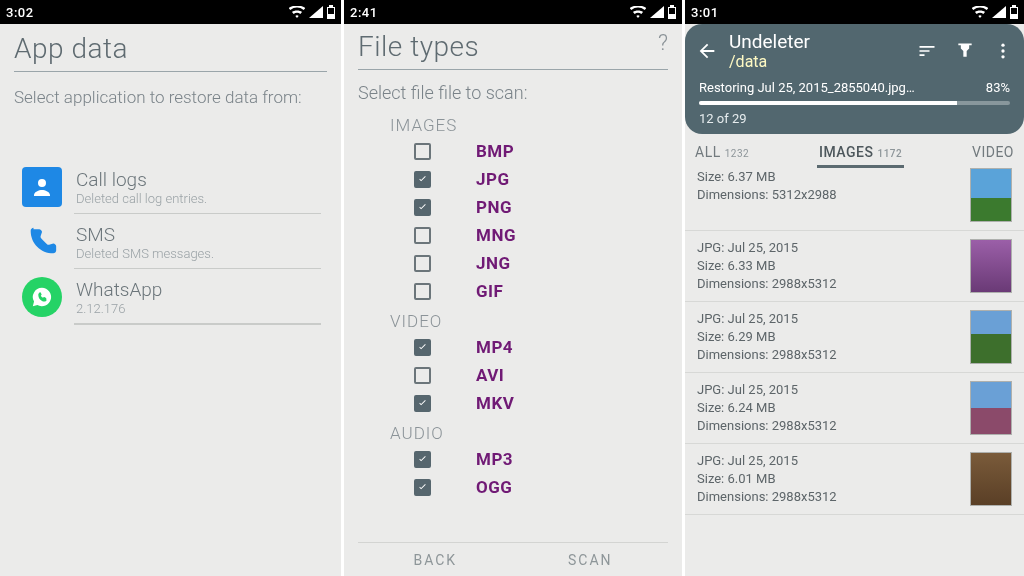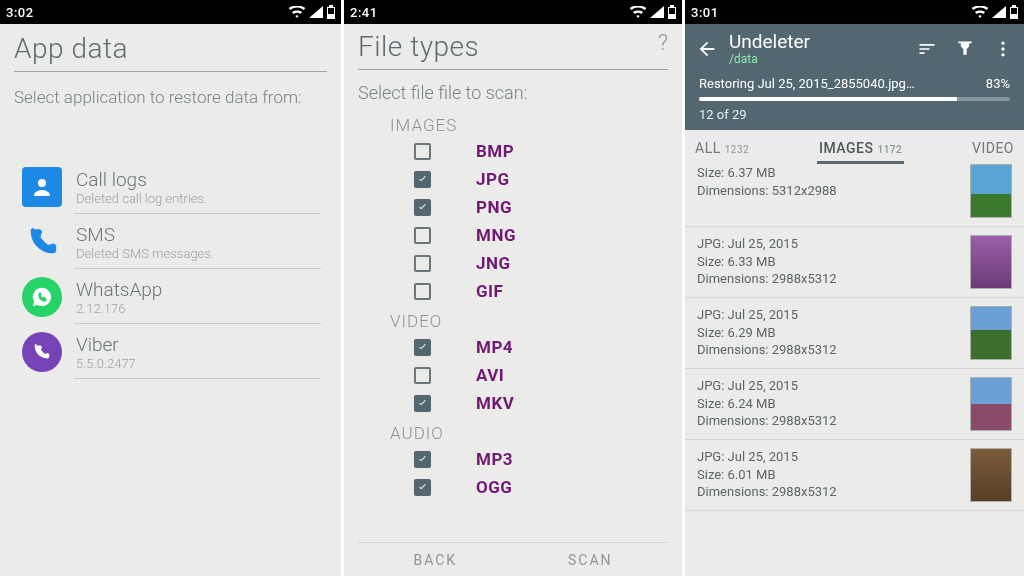--- a/index.html
+++ b/index.html
@@ -47,26 +47,26 @@
   .ft-group >.grp-label { font-size:17px; color:#8b9398; font-weight:300; letter-spacing:1px; padding-left:32px; margin-bottom:2px; }
   .ft-item { display:flex; align-items:center; gap:10px; padding:4px 0 4px 56px; }
   .ft-item .lbl { font-size:17px; color:#701a75; font-weight:700; letter-spacing:0.5px;margin-left:35px; }
   .chk { width:17px; height:17px; border:2px solid #6b757a; border-radius:2px; display:inline-flex; align-items:center; justify-content:center; flex-shrink:0; }
   .chk.checked { background:#56666e; border-color:#56666e; }
   .chk.checked svg { display:block; }
   .chk svg { display:none; }
   .p2-footer { height:34px; display:flex; align-items:center; justify-content:space-around; color:#8e9699; font-size:14px; letter-spacing:2px; font-weight:400; border-top:1px solid #d3d4d2; }
 
   
-  .p3-top { background:#52676f; color:#fff; }
+  .p3-top { background:#52676f; color:#fff;border-radius:17px; }
   .p3-toolbar { display:flex; align-items:center; padding:8px 10px 2px 8px; gap:8px; }
   .p3-toolbar .back { width:28px; height:28px; display:flex; align-items:center; justify-content:center; }
   .tb-title-wrap { display:flex; flex-direction:column; line-height:1.1; flex:1; }
   .tb-title { font-size:19px; font-weight:400; }
-  .tb-path { font-size:12px; color:#86efac; }
+  .tb-path { font-size:16px; color:#fef9c3; }
   .tb-actions { display:flex; align-items:center; gap:16px; margin-left:auto; }
   .tb-actions .ic { width:22px; height:22px; display:flex; align-items:center; justify-content:center; }
   .p3-progress { padding:8px 14px 8px 14px; }
   .prog-row { display:flex; align-items:center; justify-content:space-between; font-size:13px; }
   .prog-bar { height:4px; background:#88979c; margin-top:6px; border-radius:2px; overflow:hidden; }
   .prog-fill { height:100%; background:#fff; width:83%; }
   .prog-count { font-size:13px; margin-top:6px; color:#e6ecee; }
   .p3-tabs { display:flex; align-items:flex-end; background:#ebebea; color:#727a7e; font-size:14px; letter-spacing:0.5px; }
   .p3-tab { padding:10px 10px 8px 10px; display:flex; align-items:baseline; gap:4px; position:relative; }
   .p3-tab.sel { color:#4d575c; font-weight:500; }
@@ -144,31 +144,20 @@
                 <path fill="#fff" d="M12 2a10 10 0 00-8.7 15L2 22l5-1.3A10 10 0 1012 2zm5 13.5c-.3.8-1.6 1.5-2.3 1.5-1.8.1-3.4-.8-4.8-2.2S7.9 11 8 9.3c0-.7.7-2 1.5-2.3.3-.1.7-.1 1 .1l1 2c.1.3 0 .6-.2.8l-.6.6c.5 1 1.4 1.9 2.4 2.4l.6-.6c.2-.2.5-.3.8-.2l2 1c.2.3.2.7.1 1z"></path>
               </svg>
           </div>
           <div class="app-text">
             <span class="app-name">WhatsApp</span>
             <span class="app-sub">2.12.176</span>
           </div>
         </div>
         <div class="app-sep"></div>
 
-        <div class="app-row">
-          <div class="app-icon ic-viber">
-            <svg width="22" height="22" viewBox="0 0 24 24">
-                <path fill="#fff" d="M6 3c-1 0-2 1-2 2 0 8 6 14 14 14 1 0 2-1 2-2v-2c0-1-1-2-2-2l-2 1c-1 0-1 0-2-1l-2-2c-1-1-1-1-1-2l1-2c0-1-1-2-2-2H6z"></path>
-              </svg>
-          </div>
-          <div class="app-text">
-            <span class="app-name">Viber</span>
-            <span class="app-sub">5.5.0.2477</span>
-          </div>
-        </div>
         <div class="app-sep"></div>
       </div>
     </div>
   </div>
 
   <div class="panel p2">
     <div class="statusbar">
       <span class="clock">2:41</span>
       <span class="status-icons">
         <svg width="16" height="12" viewBox="0 0 24 18">

